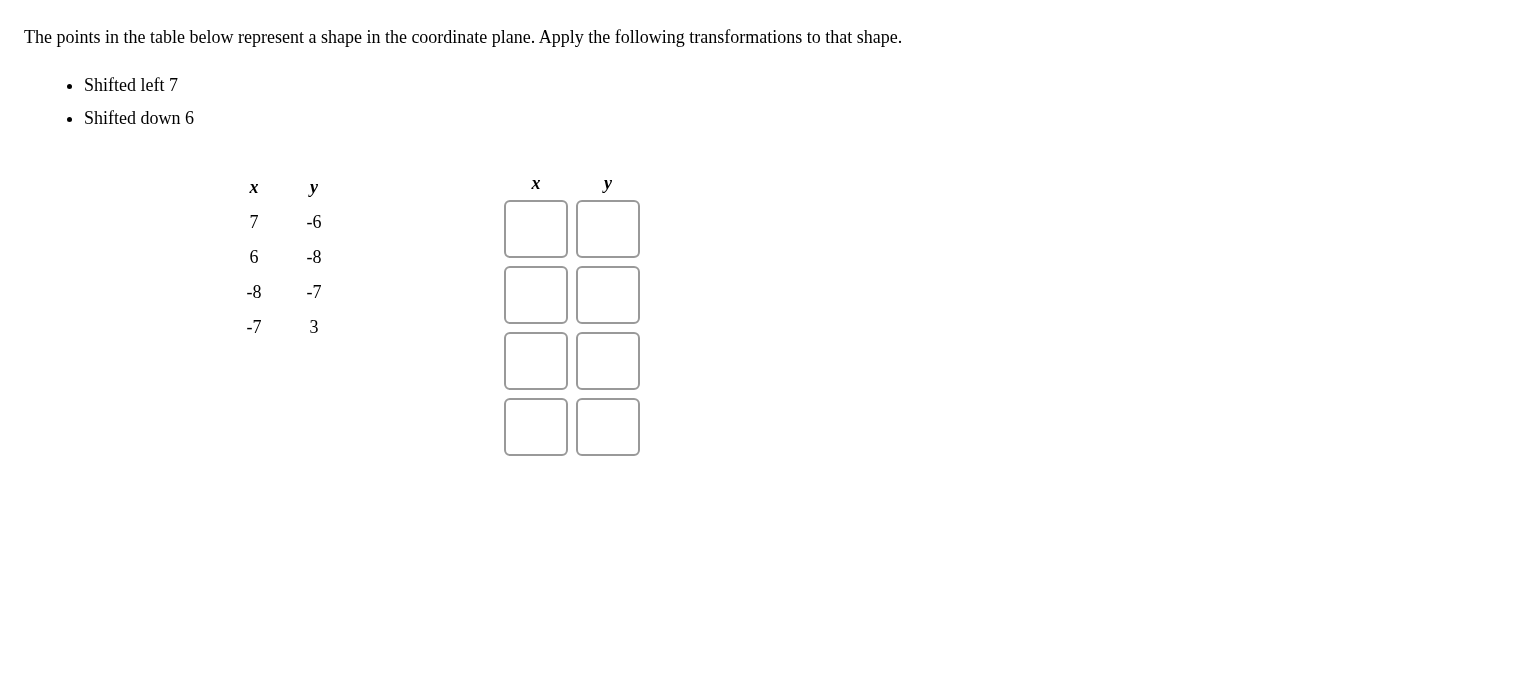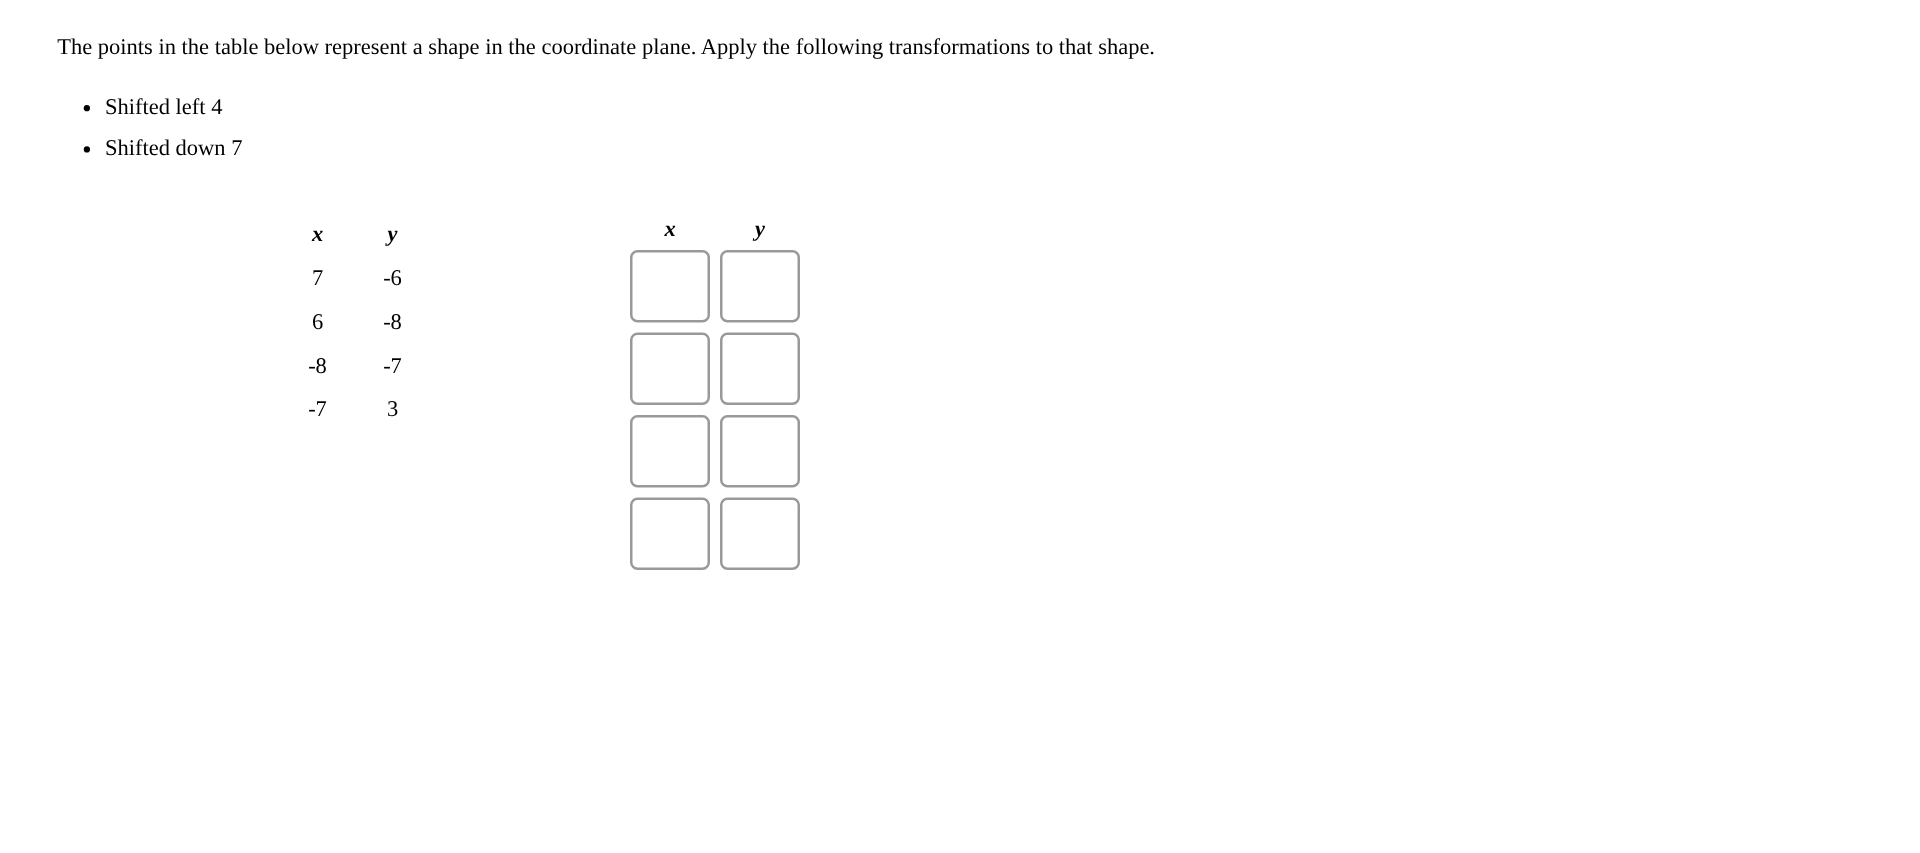--- a/index.html
+++ b/index.html
@@ -15,21 +15,20 @@
       color: #000000;
       padding: 24px 24px;
       width: 1536px;
       min-height: 682px;
     }
 
     .intro-text {
       max-width: 900px;
       line-height: 1.5;
       margin-bottom: 20px;
-      text-align: right;
     }
 
     .transformations {
       margin-left: 40px;
       margin-bottom: 40px;
     }
 
     .transformations ul {
       list-style: disc;
       padding-left: 20px;
@@ -110,22 +109,22 @@
       outline: none;
     }
   </style>
 </head>
 <body>
 
 <p class="intro-text">The points in the table below represent a shape in the coordinate plane. Apply the following transformations to that shape.</p>
 
 <div class="transformations">
   <ul>
-    <li>Shifted left 4</li>
-    <li>Shifted down 7</li>
+    <li>Shifted left 7</li>
+    <li>Shifted down 6</li>
   </ul>
 </div>
 
 <div class="tables-container">
 
   <div class="source-table">
     <div class="table-grid">
       <div class="cell header">x</div>
       <div class="cell header">y</div>
 

